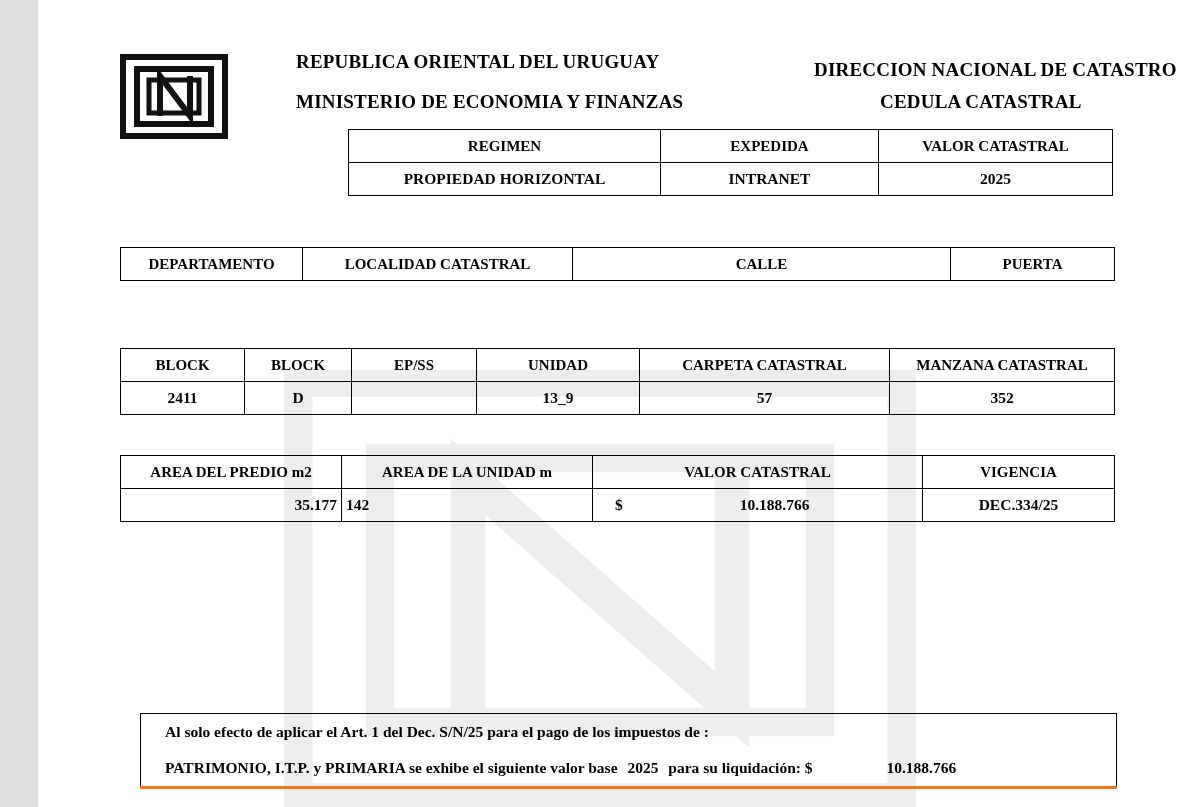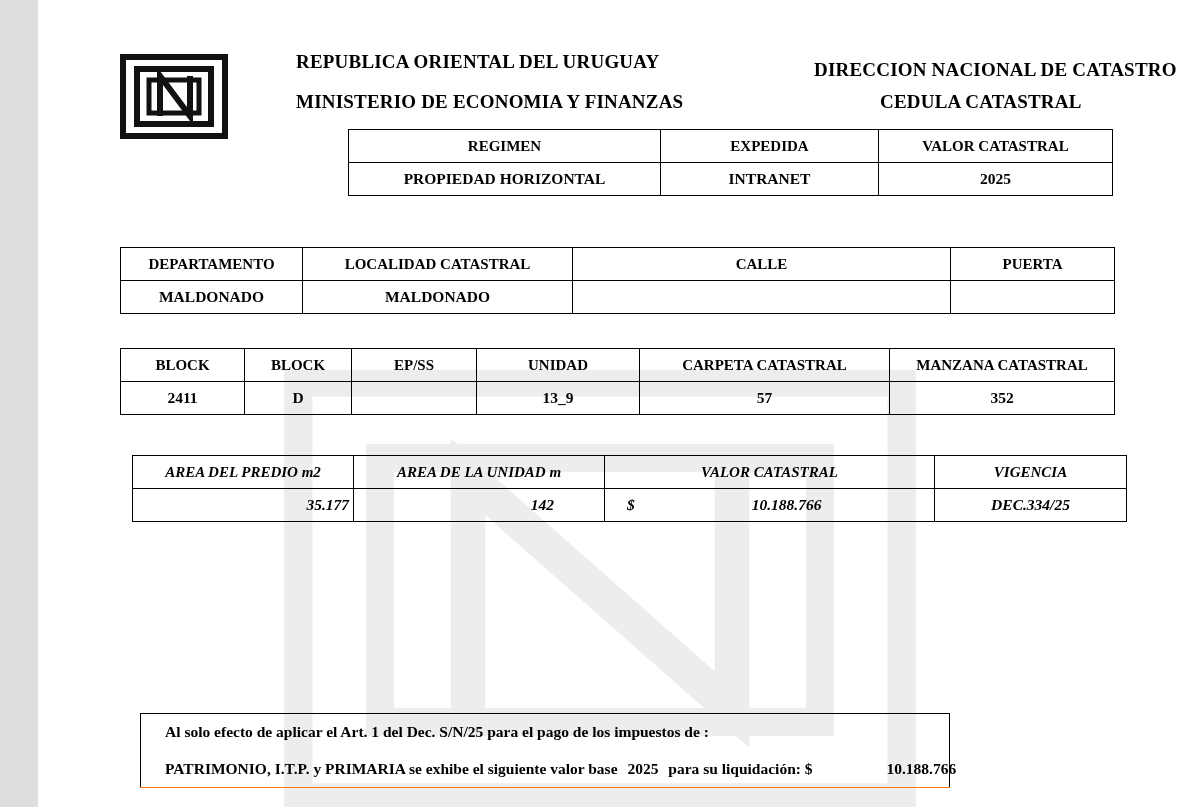--- a/index.html
+++ b/index.html
@@ -76,34 +76,34 @@
   }
   table.grid td.hdr { font-size: 15px; text-align: center; }
 
   
   #t-regimen { left: 348px; top: 129px; width: 764px; }
   
   #t-depto { left: 120px; top: 247px; width: 994px; border-radius: 11px; }
   
   #t-padron { left: 120px; top: 348px; width: 994px; }
   
-  #t-area { left: 132px; top: 455px; width: 994px; font-style: italic; }
-  
-  #t-nota { left: 140px; top: 713px; width: 810px; }
+  #t-area { left: 120px; top: 455px; width: 994px; }
+  
+  #t-nota { left: 140px; top: 713px; width: 977px; }
 
   #t-nota td {
     text-align: left;
     height: 37px;
     font-size: 15.5px;
     padding-left: 24px;
     border: 1px solid #000;
   }
   #t-nota td.row2 { border-top: none; }
   #t-nota tr td { border-bottom: none; }
-  #t-nota tr:last-child td { border-bottom: 1px solid #f97316; }
+  #t-nota tr:last-child td { border-bottom: 3px solid #f97316; }
 
   .valor-cell {
     position: relative;
   }
   .valor-cell .peso {
     position: absolute;
     left: 22px;
     top: 50%;
     transform: translateY(-50%);
   }
@@ -183,26 +183,20 @@
         <col style="width:378px">
         <col style="width:164px">
     </colgroup>
     <tbody>
       <tr>
         <td class="hdr">DEPARTAMENTO</td>
         <td class="hdr">LOCALIDAD CATASTRAL</td>
         <td class="hdr">CALLE</td>
         <td class="hdr">PUERTA</td>
       </tr>
-      <tr>
-        <td>MALDONADO</td>
-        <td>MALDONADO</td>
-        <td></td>
-        <td></td>
-      </tr>
     </tbody>
   </table>
 
   <table class="grid" id="t-padron">
     <colgroup>
       <col style="width:124px">
         <col style="width:107px">
         <col style="width:125px">
       <col style="width:163px">
         <col style="width:250px">
@@ -237,21 +231,21 @@
     </colgroup>
     <tbody>
       <tr>
         <td class="hdr">AREA DEL PREDIO m2</td>
         <td class="hdr">AREA DE LA UNIDAD m</td>
         <td class="hdr">VALOR CATASTRAL</td>
         <td class="hdr">VIGENCIA</td>
       </tr>
       <tr>
         <td style="text-align:right;">35.177</td>
-        <td style="text-align:right;padding-right:50px">142</td>
+        <td style="text-align:left;padding-right:50px">142</td>
         <td class="valor-cell">
           <span class="peso">$</span>
           <span class="amount">10.188.766</span>
         </td>
         <td>DEC.334/25</td>
       </tr>
     </tbody>
   </table>
 
 

